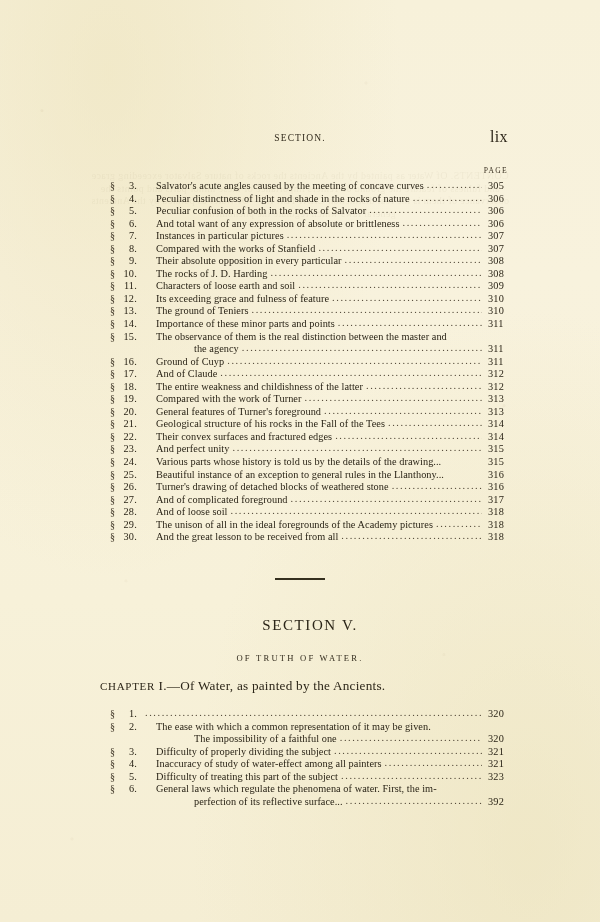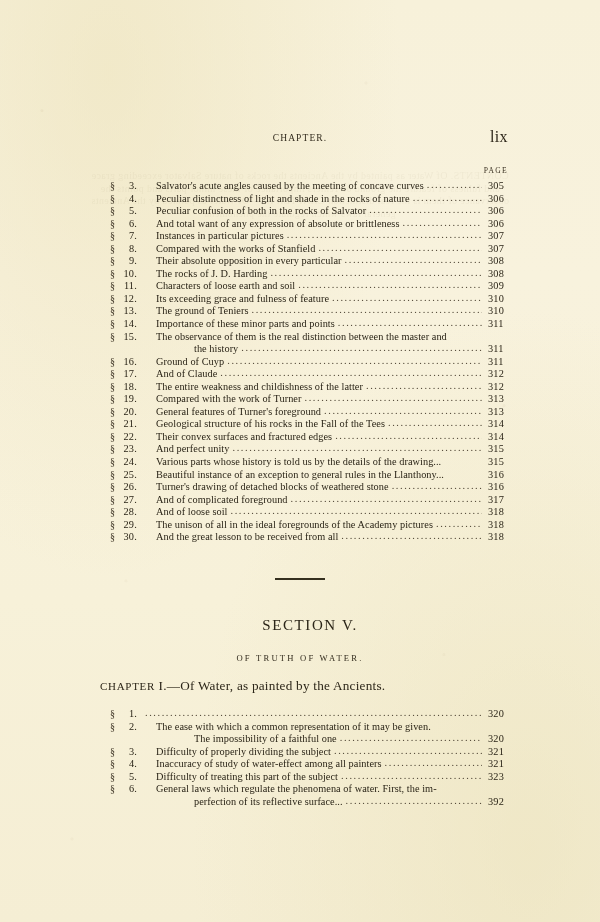--- a/index.html
+++ b/index.html
@@ -213,21 +213,21 @@
 <body>
 
 <div class="page">
 
   <div class="showthrough">CONTENTS. Of Water as painted by the Ancients the rocks of nature Salvator exceeding grace and fulness of feature the ground of Teniers importance of these minor parts and points the observance of them is the real distinction CHAPTER III.—Of Water as painted by the Ancients general laws which regulate the phenomena</div>
   <div class="grain"></div>
 
   <div class="content">
 
     <div class="runhead">
-      <div class="runhead-title">CHAPTER.</div>
+      <div class="runhead-title">SECTION.</div>
       <div class="runhead-folio">lix</div>
     </div>
 
     <div class="page-col-label">PAGE</div>
 
     <div class="toc" id="toc1">
         <div class="entry">
           <span class="sect">§</span>
           <span class="num">3.</span>
           <span class="txt">Salvator's acute angles caused by the meeting of concave curves</span>
@@ -313,21 +313,21 @@
         </div>
         <div class="entry tight">
           <span class="sect">§</span>
           <span class="num">15.</span>
           <span class="txt">The observance of them is the real distinction between the master and</span>
           <span class="folio"></span>
         </div>
         <div class="entry cont">
           <span class="sect"></span>
           <span class="num"></span>
-          <span class="txt">the history</span>
+          <span class="txt">the agency</span>
           <span class="leader"></span>
           <span class="folio">311</span>
         </div>
         <div class="entry">
           <span class="sect">§</span>
           <span class="num">16.</span>
           <span class="txt">Ground of Cuyp</span>
           <span class="leader"></span>
           <span class="folio">311</span>
         </div>

